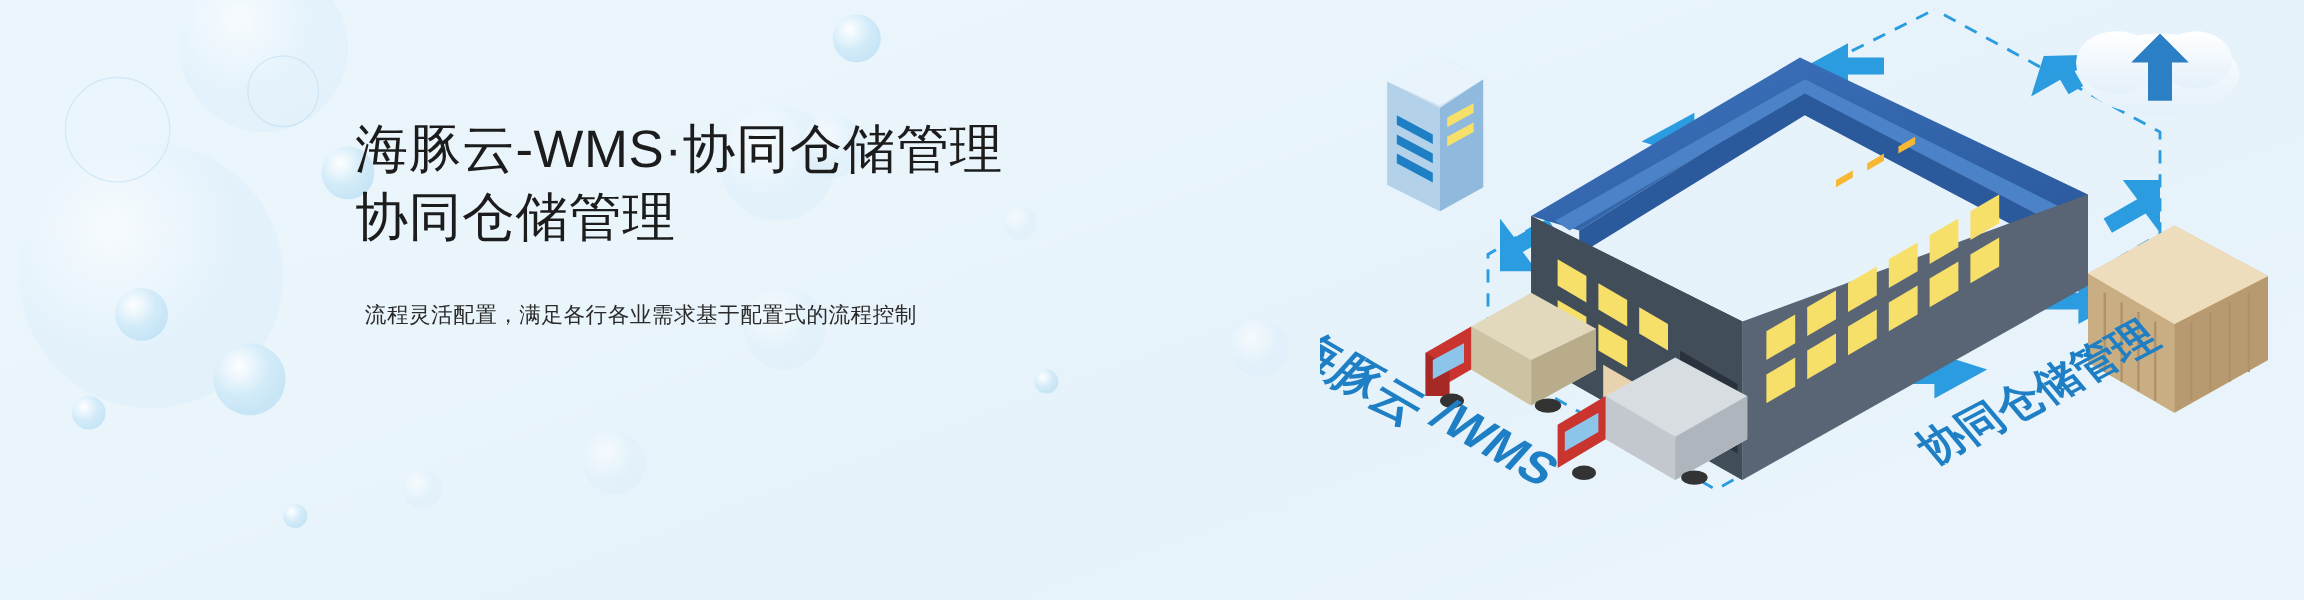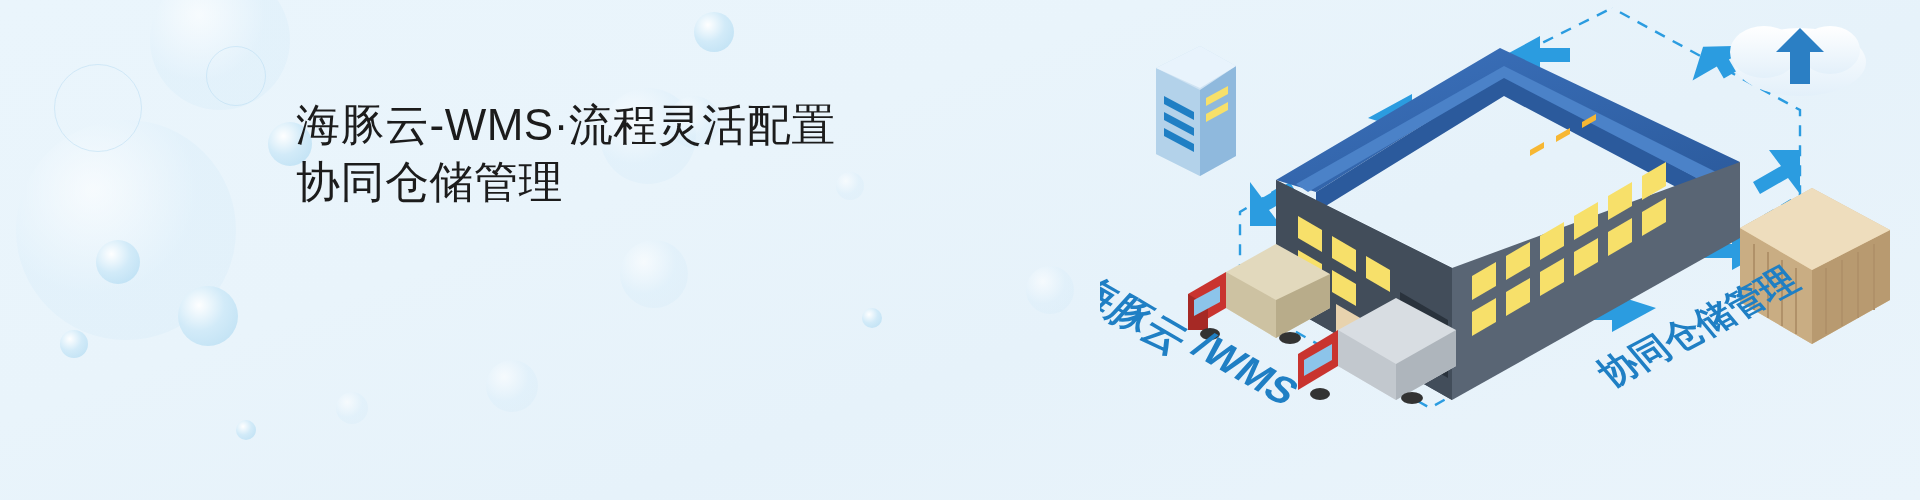--- a/index.html
+++ b/index.html
@@ -73,23 +73,24 @@
       <div class="bub faint" style="left: 620px; top: 240px; width: 68px; height: 68px;"></div>
       <div class="bub faint" style="left: 836px; top: 172px; width: 28px; height: 28px;"></div>
       <div class="bub" style="left: 862px; top: 308px; width: 20px; height: 20px;"></div>
       <div class="bub faint" style="left: 1026px; top: 266px; width: 48px; height: 48px;"></div>
       <div class="bub ring" style="left: 54px; top: 64px; width: 88px; height: 88px;"></div>
       <div class="bub ring" style="left: 206px; top: 46px; width: 60px; height: 60px;"></div>
     </div>
 
   <div class="copy">
     <h1 class="headline">
-      <span>海豚云-WMS·流程灵活配置</span>
+      <span>海豚云-WMS·协同仓储管理</span>
       <span class="l2">协同仓储管理</span>
     </h1>
+    <p class="subhead">流程灵活配置，满足各行各业需求基于配置式的流程控制</p>
   </div>
 
   <svg class="art" viewBox="0 0 820 500">
     <defs>
       <linearGradient id="roofG" x1="0" y1="0" x2="1" y2="1">
         <stop offset="0" stop-color="#3c72bd"></stop>
           <stop offset="1" stop-color="#2b5a9c"></stop>
       </linearGradient>
       <linearGradient id="cloudG" x1="0" y1="0" x2="0" y2="1">
         <stop offset="0" stop-color="#ffffff"></stop>

